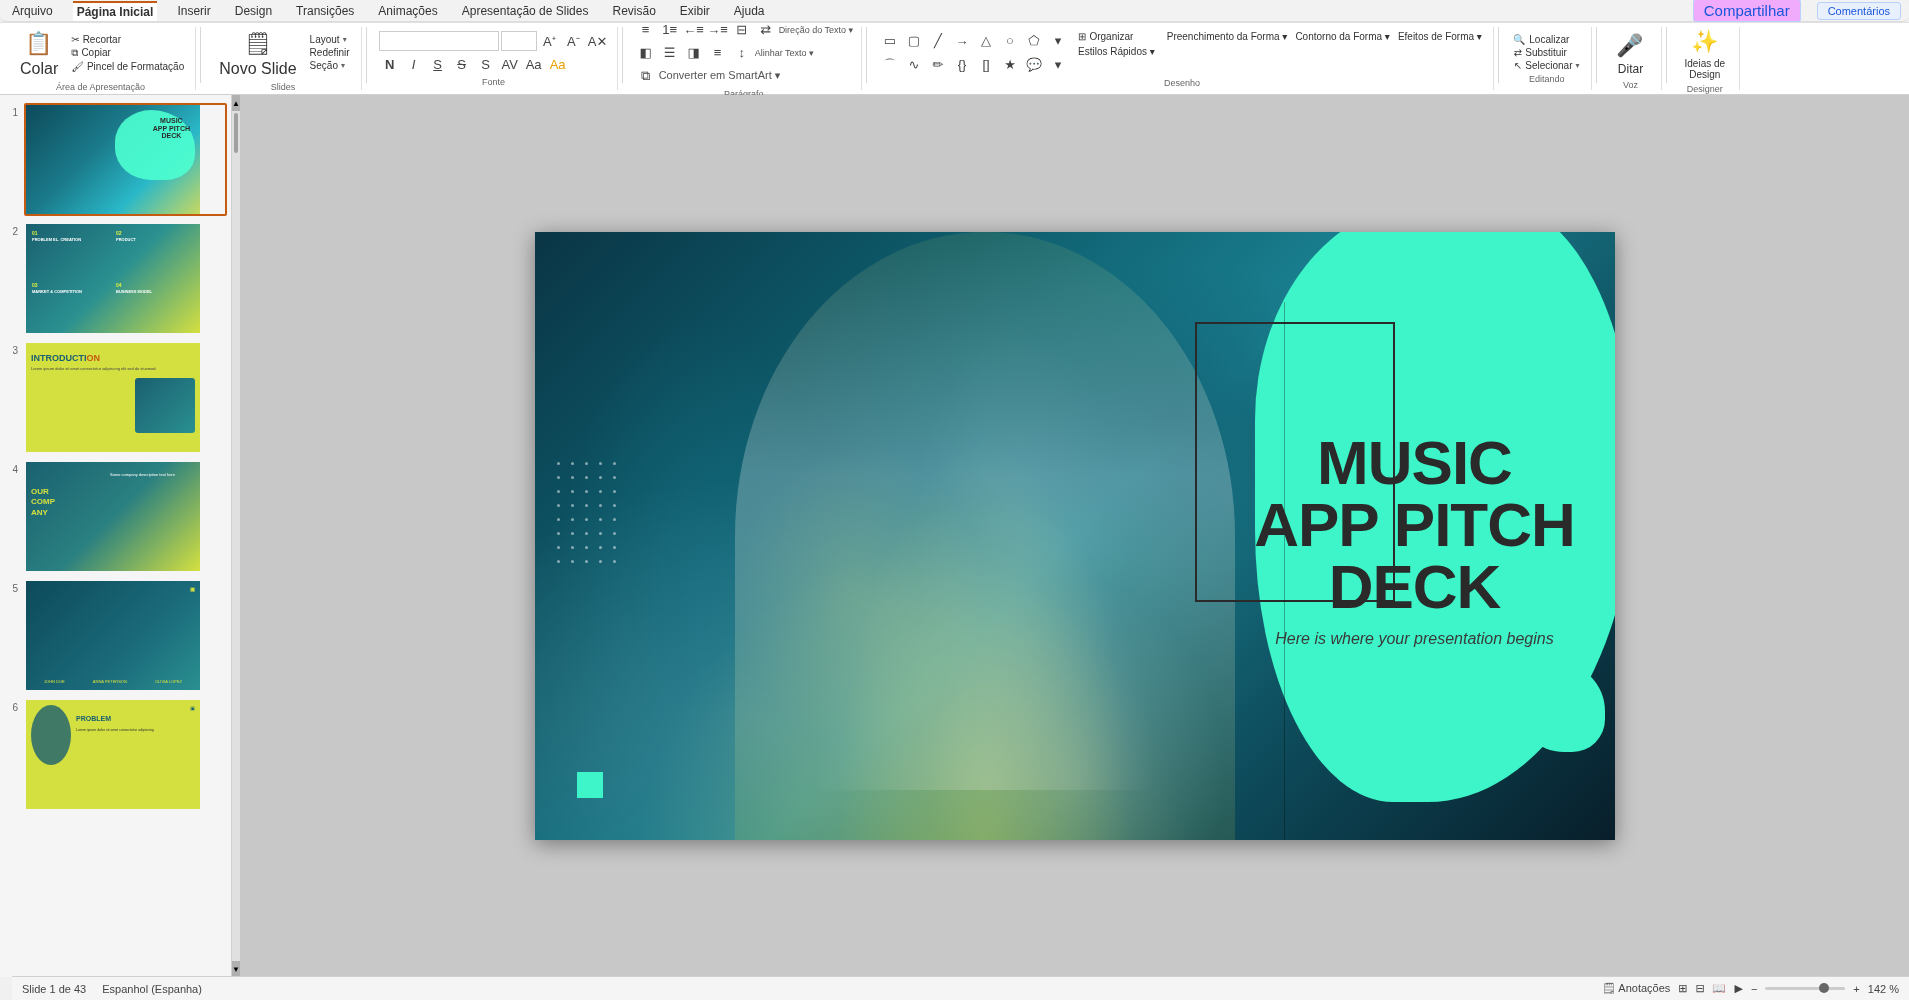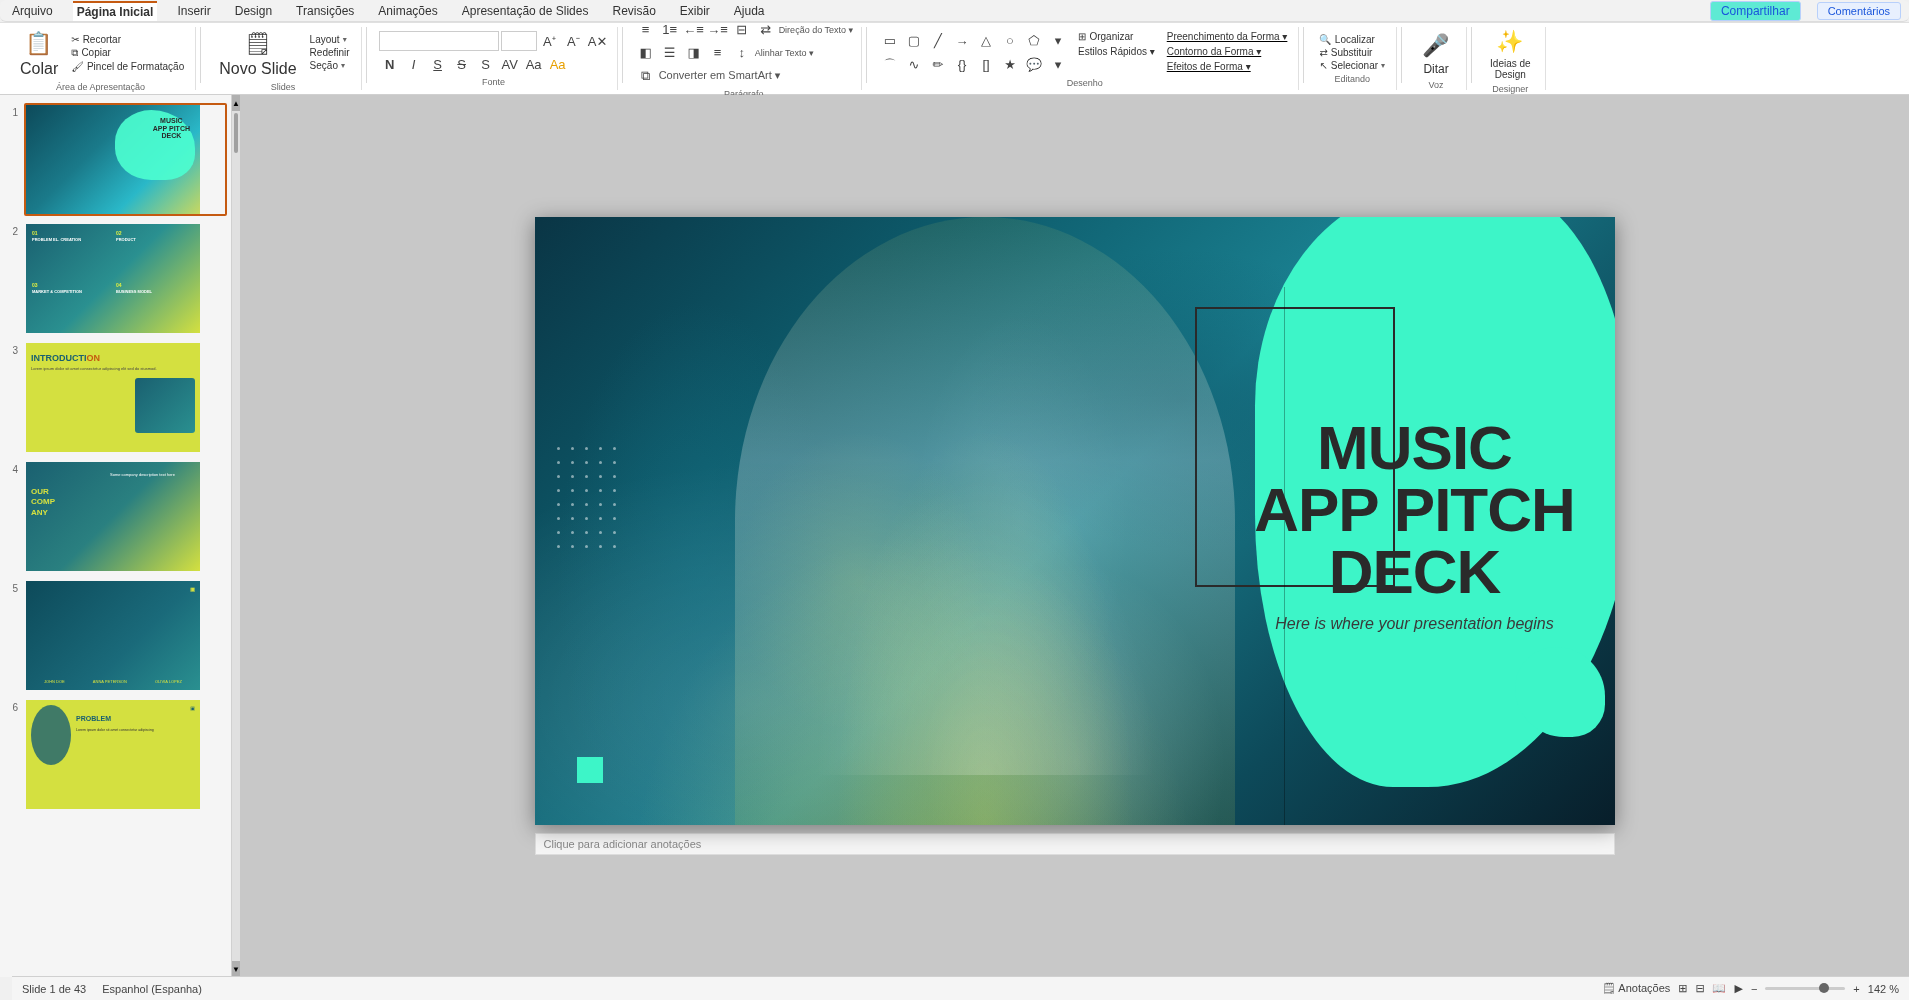--- a/index.html
+++ b/index.html
@@ -15,27 +15,27 @@
       font-size: 12px;
       color: #333;
       border-bottom: 1px solid #ddd;
       gap: 16px;
       border-radius: 6px;
     }
     .menu-bar span { cursor: pointer; padding: 2px 4px; }
     .menu-bar .active-tab { background: #fff; border-top: 2px solid #c55a11; font-weight: 600; }
     .menu-bar .share-btn {
       margin-left: auto;
-      background: #5eead4;
+      background: #f0abfc;
       color: #1a56db;
       border: 1px solid #b8d0fb;
       padding: 2px 10px;
       border-radius: 3px;
       cursor: pointer;
-      font-size: 12px;
+      font-size: 15px;
     }
     .menu-bar .comments-btn {
       background: #e8f0fe;
       color: #1a56db;
       border: 1px solid #b8d0fb;
       padding: 2px 10px;
       border-radius: 3px;
       cursor: pointer;
       font-size: 11px;
     }
@@ -598,21 +598,21 @@
         </div>
         <div style="display:flex;flex-direction:column;gap:2px;">
           <div class="ribbon-btn-small">
             <span>⊞</span>
             <span>Organizar</span>
           </div>
           <div class="ribbon-btn-small">
             <span>Estilos Rápidos ▾</span>
           </div>
         </div>
-        <div style="display:flex;flex-direction:column;gap:2px;text-decoration:underline;">
+        <div style="display:flex;flex-direction:row;gap:2px;">
           <div class="ribbon-btn-small">
             <span>Preenchimento da Forma ▾</span>
           </div>
           <div class="ribbon-btn-small">
             <span>Contorno da Forma ▾</span>
           </div>
           <div class="ribbon-btn-small">
             <span>Efeitos de Forma ▾</span>
           </div>
         </div>
@@ -821,23 +821,20 @@
           <span>MUSIC</span><br>
           <span>APP PITCH</span><br>
           <span>DECK</span>
         </div>
         <div class="slide-subtitle">Here is where your presentation begins</div>
       </div>
 
       <div class="slide-square"></div>
     </div>
 
-    <div style="width:1080px;margin-top:8px;padding:4px 8px;font-size:11px;color:#888;background:#f5f5f5;border:1px solid #ddd;">
-      <span>Clique para adicionar anotações</span>
-    </div>
   </div>
 </div>
 
 <div class="status-bar">
   <span>Slide 1 de 43</span>
   <span>Espanhol (Espanha)</span>
   <div class="status-bar-right">
     <span>🗒 <span>Anotações</span></span>
     <span>⊞</span>
     <span>⊟</span>

